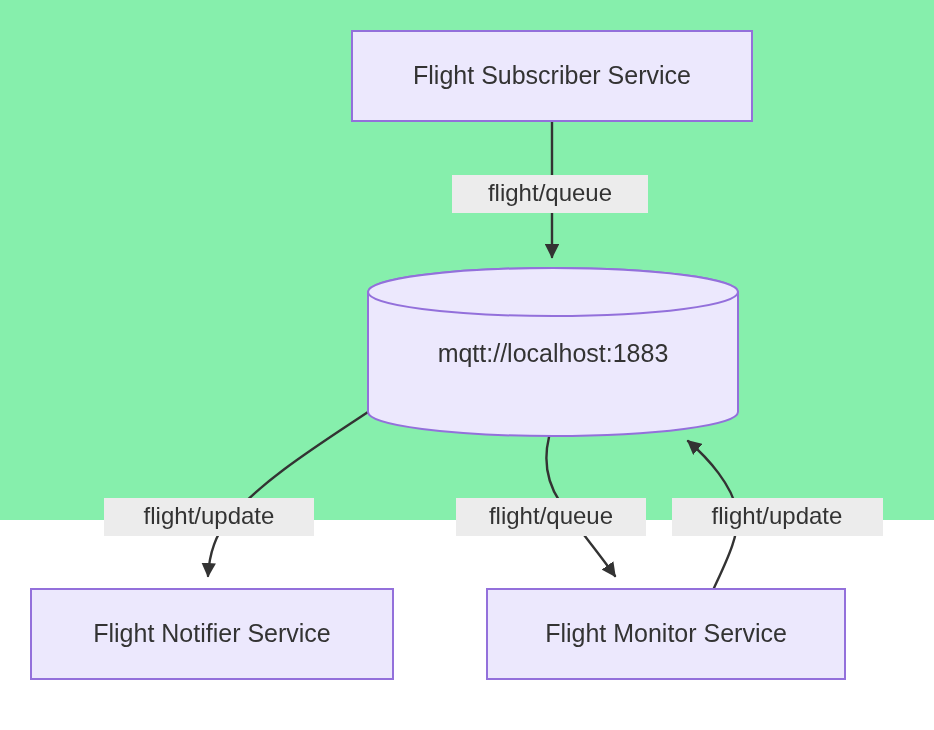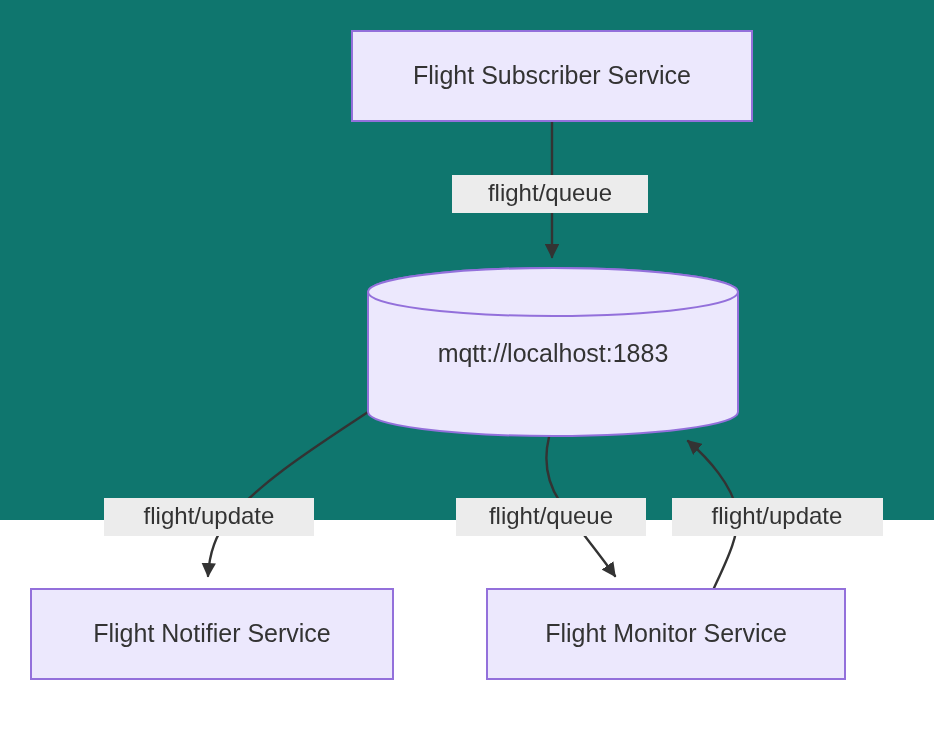--- a/index.html
+++ b/index.html
@@ -11,21 +11,21 @@
   body {
     width: 934px;
     height: 730px;
     overflow: hidden;
     font-family: "Liberation Sans", sans-serif;
   }
   #diagram-root {
     position: relative;
     width: 934px;
     height: 520px;
-    background: #0f766e;
+    background: #86efac;
   }
   svg#flowchart {
     display: block;
     width: 934px;
     height: 730px;
   }
   .node-shape {
     fill: #ece8fd;
     stroke: #9370db;
     stroke-width: 2px;

